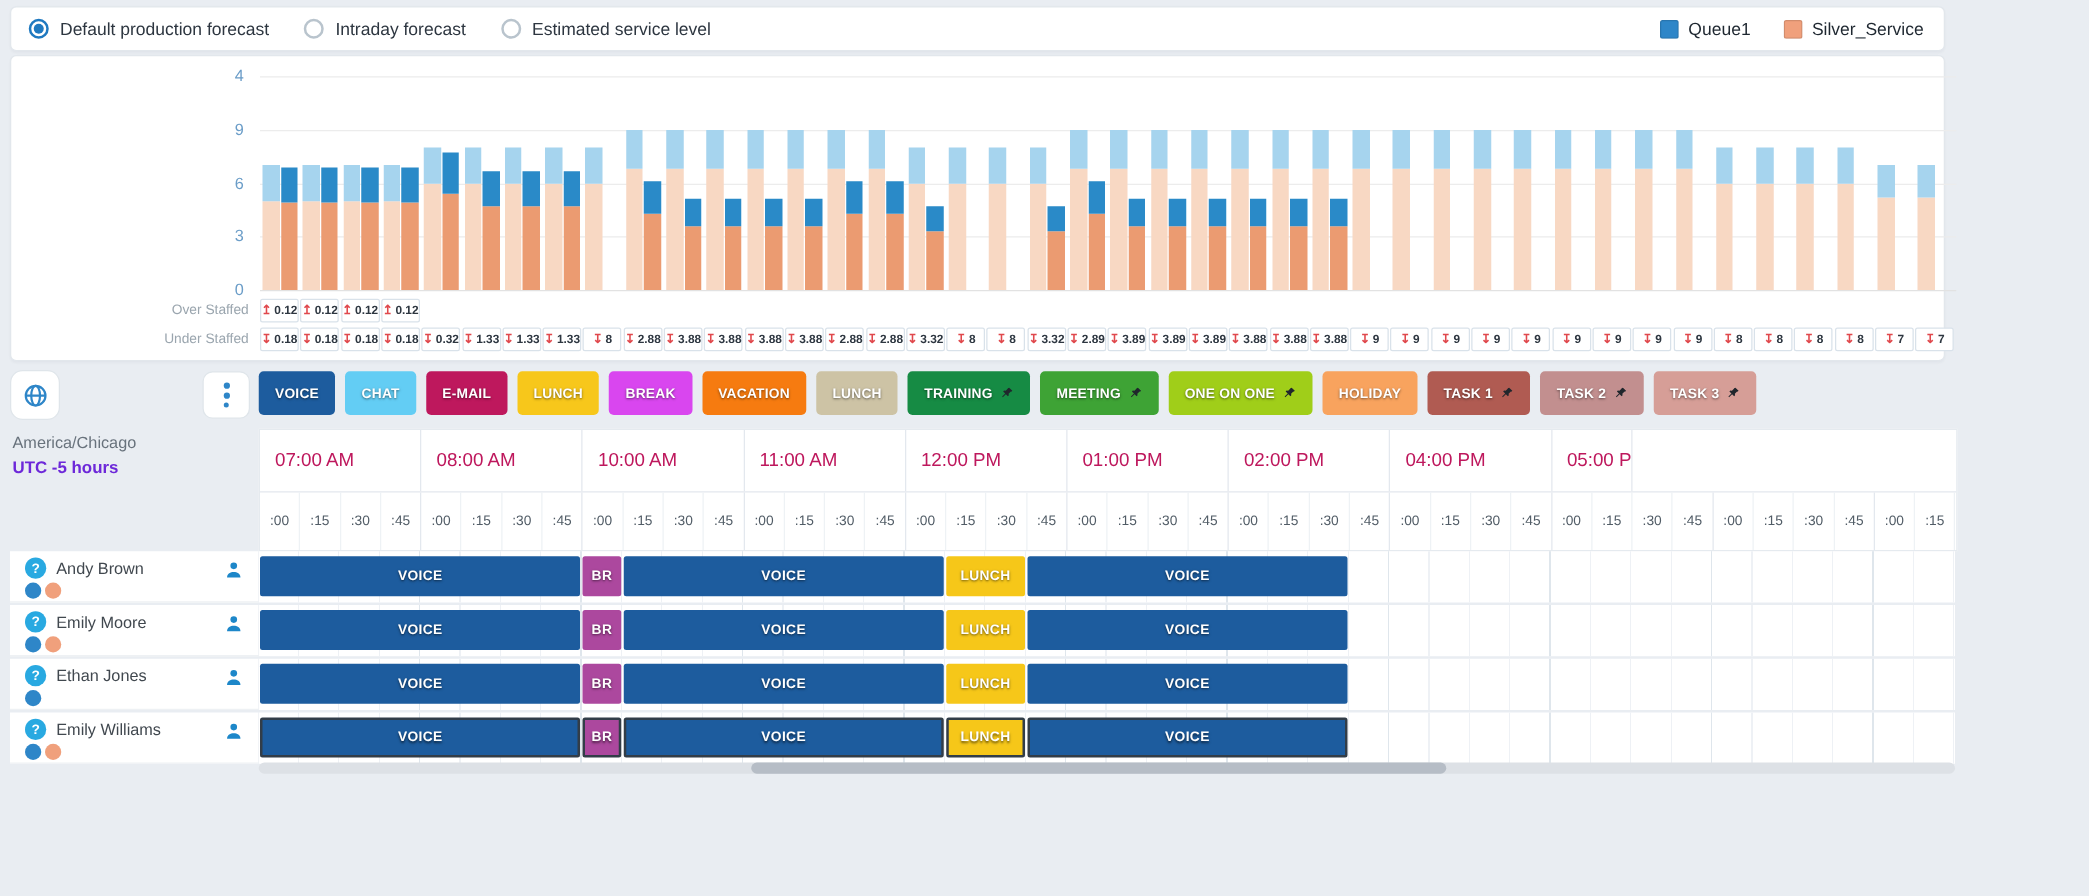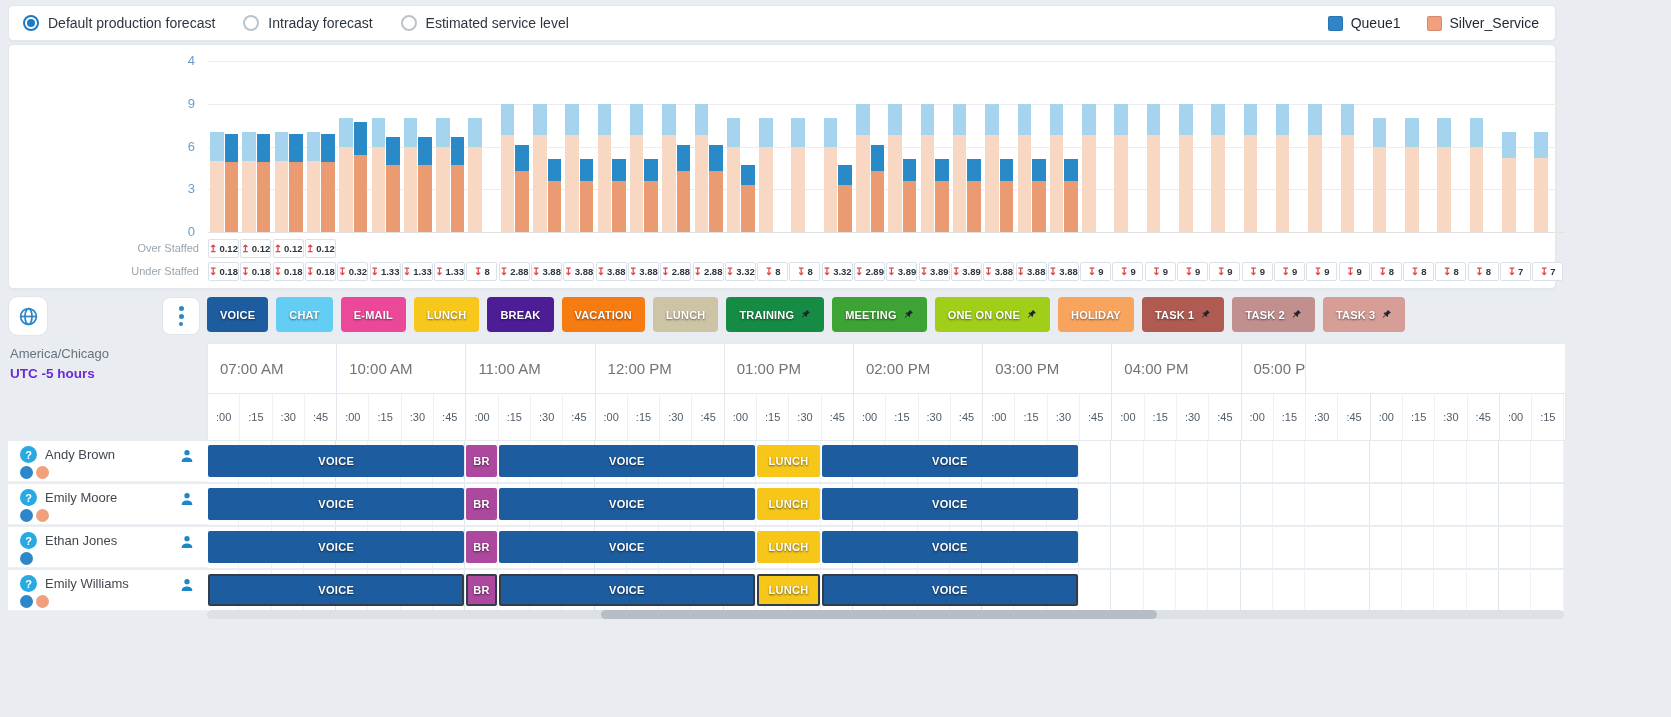--- a/index.html
+++ b/index.html
@@ -42,21 +42,21 @@
   #activities{position:absolute;left:207px;top:297px;display:flex;gap:8px;}
   .act-btn{height:35px;border:none;border-radius:4px;padding:0 13px;display:flex;align-items:center;gap:6px;cursor:pointer;
     font-family:inherit;font-size:11px;font-weight:bold;letter-spacing:.2px;color:#fff;text-shadow:0 1px 2px rgba(0,0,0,.55);}
 
   #tz{position:absolute;left:10px;top:346px;}
   #tzr{font-size:13px;color:#68727c;}
   #tzo{font-size:13.5px;font-weight:bold;color:#6d28d9;margin-top:5px;}
 
   #theader{position:absolute;left:207px;top:343px;width:1359px;background:#fff;border:1px solid #e5eaef;box-sizing:border-box;overflow:hidden;}
   #hrow{display:flex;height:49px;}
-  .hcell{box-sizing:border-box;border-right:1px solid #e3e8ee;font-size:15px;color:#737373;line-height:49px;padding-left:12px;overflow:hidden;white-space:nowrap;flex:none;}
+  .hcell{box-sizing:border-box;border-right:1px solid #e3e8ee;font-size:15px;color:#be185d;line-height:49px;padding-left:12px;overflow:hidden;white-space:nowrap;flex:none;}
   #qrow{display:flex;height:46px;border-top:1px solid #e3e8ee;}
   .qcell{box-sizing:border-box;border-right:1px solid #eef2f5;font-size:11px;color:#515c66;line-height:46px;text-align:center;flex:none;}
   .qcell.hq{border-right:1px solid #e3e8ee;}
 
   #agents{position:absolute;left:8px;top:441px;}
   .arow{display:flex;height:41px;margin-bottom:2px;}
   .acell{width:199px;background:#fff;border-bottom:1px solid #eef1f4;box-sizing:border-box;position:relative;flex:none;}
   .aline1{display:flex;align-items:center;gap:8px;padding:5px 0 0 12px;}
   .qicon{width:17px;height:17px;border-radius:50%;background:#29a9e1;color:#fff;font-size:11px;font-weight:bold;display:flex;align-items:center;justify-content:center;flex:none;cursor:pointer;}
   .aname{font-size:13px;color:#41484f;}
@@ -461,27 +461,27 @@
   </span>
 </div>
 
 <div id="activities">
     <button class="act-btn" style="background: rgb(29, 92, 158);">
       <span>VOICE</span>
     </button>
     <button class="act-btn" style="background: rgb(99, 205, 244);">
       <span>CHAT</span>
     </button>
-    <button class="act-btn" style="background: #ec4899;">
+    <button class="act-btn" style="background: #be185d;">
       <span>E-MAIL</span>
     </button>
     <button class="act-btn" style="background: rgb(247, 199, 27);">
       <span>LUNCH</span>
     </button>
-    <button class="act-btn" style="background: #4c1d95;">
+    <button class="act-btn" style="background: #d946ef;">
       <span>BREAK</span>
     </button>
     <button class="act-btn" style="background: rgb(246, 123, 16);">
       <span>VACATION</span>
     </button>
     <button class="act-btn" style="background: rgb(205, 195, 165);">
       <span>LUNCH</span>
     </button>
     <button class="act-btn" style="background: rgb(22, 139, 68);">
       <span>TRAINING</span>
@@ -537,26 +537,26 @@
   </div>
 
 <div id="tz">
   <div id="tzr">America/Chicago</div>
   <div id="tzo">UTC -5 hours</div>
 </div>
 
 <div id="theader">
   <div id="hrow">
       <div class="hcell" style="width: 129.2px;">07:00 AM</div>
+      <div class="hcell" style="width: 129.2px;">08:00 AM</div>
       <div class="hcell" style="width: 129.2px;">10:00 AM</div>
       <div class="hcell" style="width: 129.2px;">11:00 AM</div>
       <div class="hcell" style="width: 129.2px;">12:00 PM</div>
       <div class="hcell" style="width: 129.2px;">01:00 PM</div>
       <div class="hcell" style="width: 129.2px;">02:00 PM</div>
-      <div class="hcell" style="width: 129.2px;">03:00 PM</div>
       <div class="hcell" style="width: 129.2px;">04:00 PM</div>
       <div class="hcell" style="width: 64.6px;">05:00 PM</div>
     </div>
   <div id="qrow">
       <div class="qcell" style="width: 32.3px;">:00</div>
       <div class="qcell" style="width: 32.3px;">:15</div>
       <div class="qcell" style="width: 32.3px;">:30</div>
       <div class="qcell hq" style="width: 32.3px;">:45</div>
       <div class="qcell" style="width: 32.3px;">:00</div>
       <div class="qcell" style="width: 32.3px;">:15</div>

